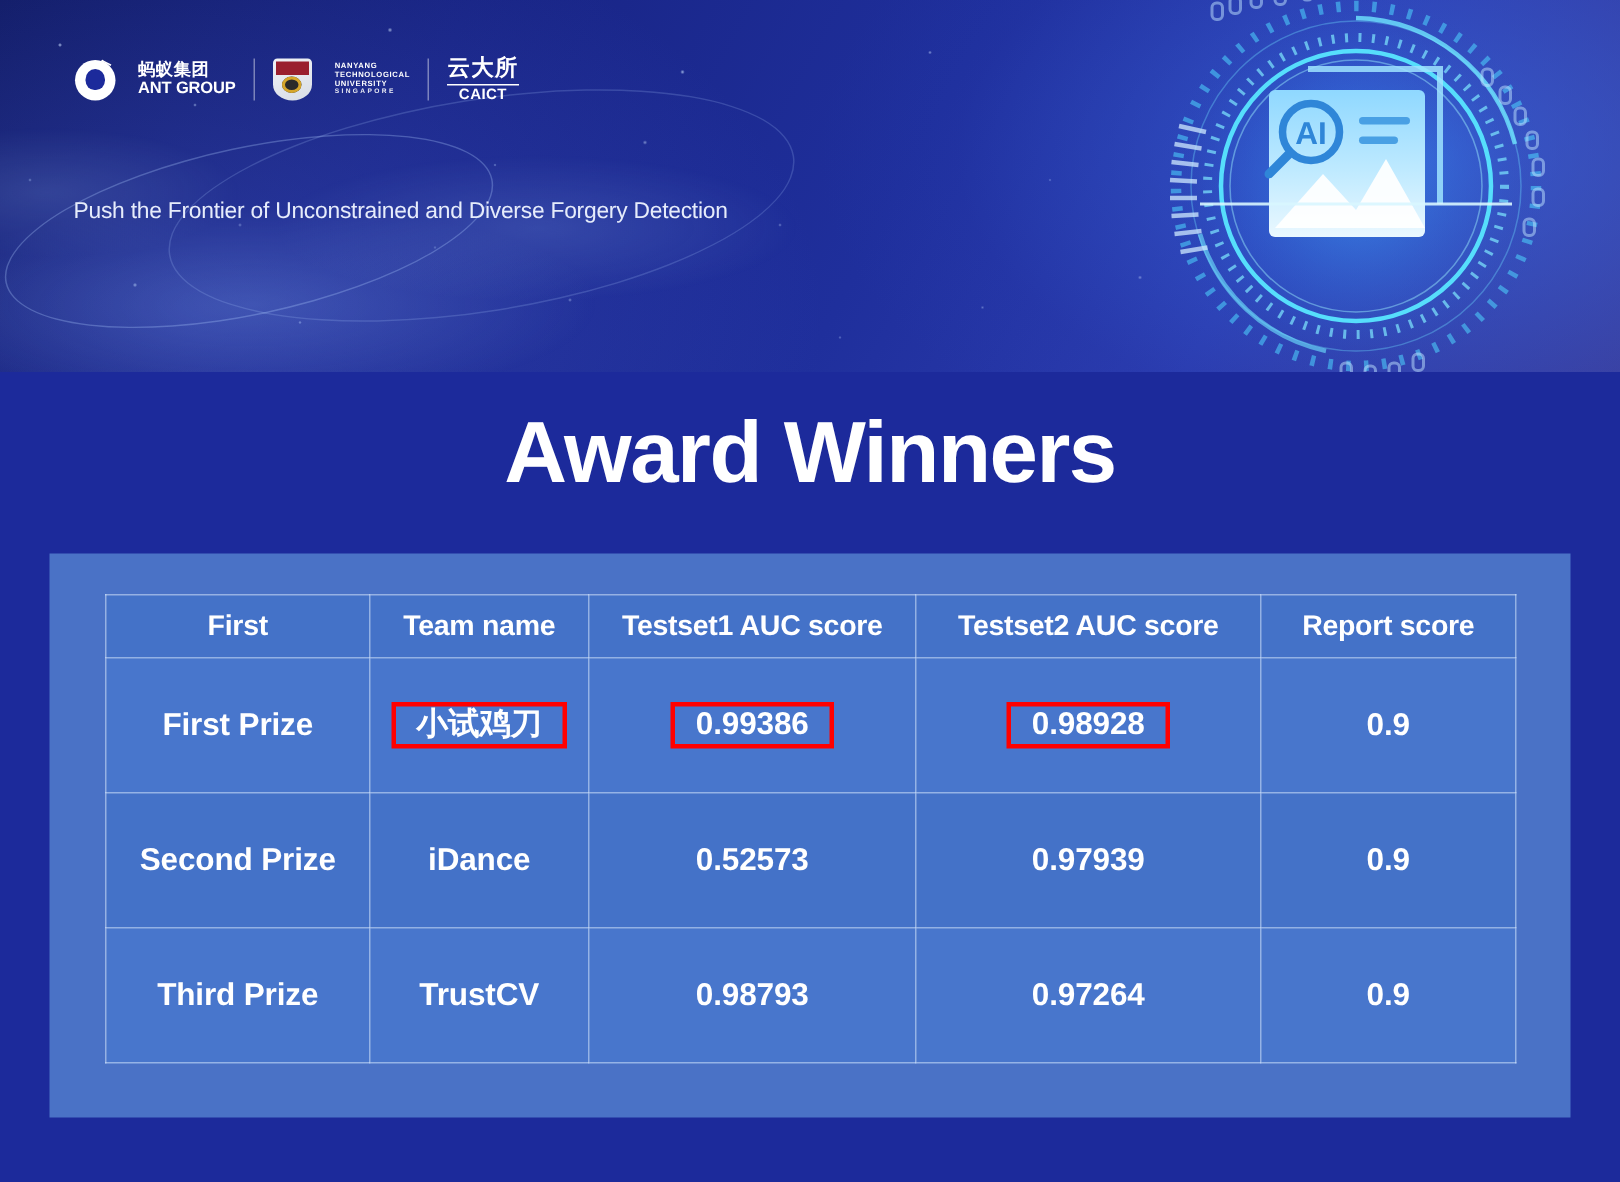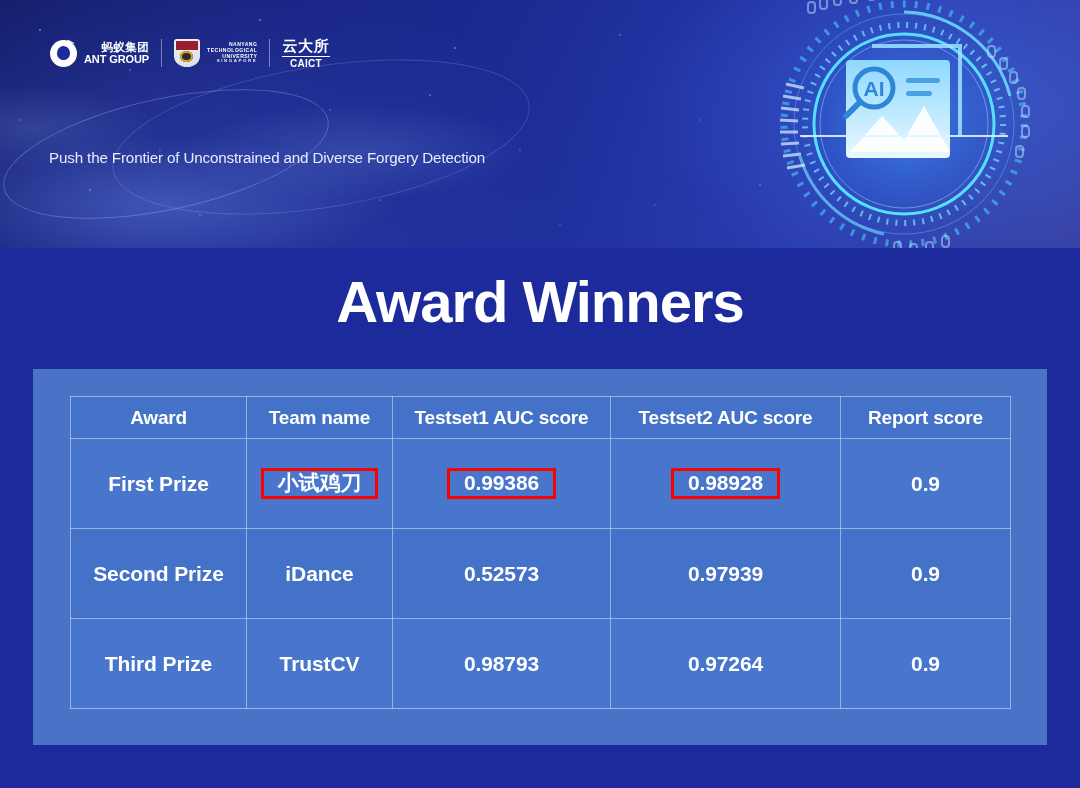--- a/index.html
+++ b/index.html
@@ -81,21 +81,21 @@
 
   
   .logos {
     position: absolute;
     left: 50px; top: 38px;
     display: flex;
     align-items: center;
     gap: 12px;
     z-index: 6;
   }
-  .logo-block { display: flex; align-items: center; gap: 7px; text-align: right; }
+  .logo-block { display: flex; align-items: center; gap: 15px; }
   .logo-divider {
     width: 1px; height: 28px;
     background: rgba(255,255,255,.42);
   }
   .ant-mark {
     width: 27px; height: 27px;
     border-radius: 50%;
     background: #ffffff;
     position: relative;
     flex: none;
@@ -176,21 +176,21 @@
     font-size: 34.5px;
     font-weight: bold;
     color: #ffffff;
     letter-spacing: -0.6px;
     font-stretch: condensed;
     white-space: nowrap;
     text-shadow: 0 0 12px rgba(120,170,255,.45);
   }
   .banner-subtitle {
     position: absolute;
-    left: 49px; top: 149px;
+    left: 49px; top: 132px;
     z-index: 6;
     font-size: 15.2px;
     font-weight: normal;
     color: #e6ecfb;
     letter-spacing: -0.15px;
     white-space: nowrap;
   }
 
   
   .ai-graphic {
@@ -397,21 +397,21 @@
       <table class="awards">
         <colgroup>
           <col class="col-award">
             <col class="col-team">
             <col class="col-t1">
             <col class="col-t2">
             <col class="col-report">
         </colgroup>
         <thead>
           <tr>
-            <th>Award</th>
+            <th>First</th>
             <th>Team name</th>
             <th>Testset1 AUC score</th>
             <th>Testset2 AUC score</th>
             <th>Report score</th>
           </tr>
         </thead>
         <tbody>
 
           <tr>
             <td class="award-name">

